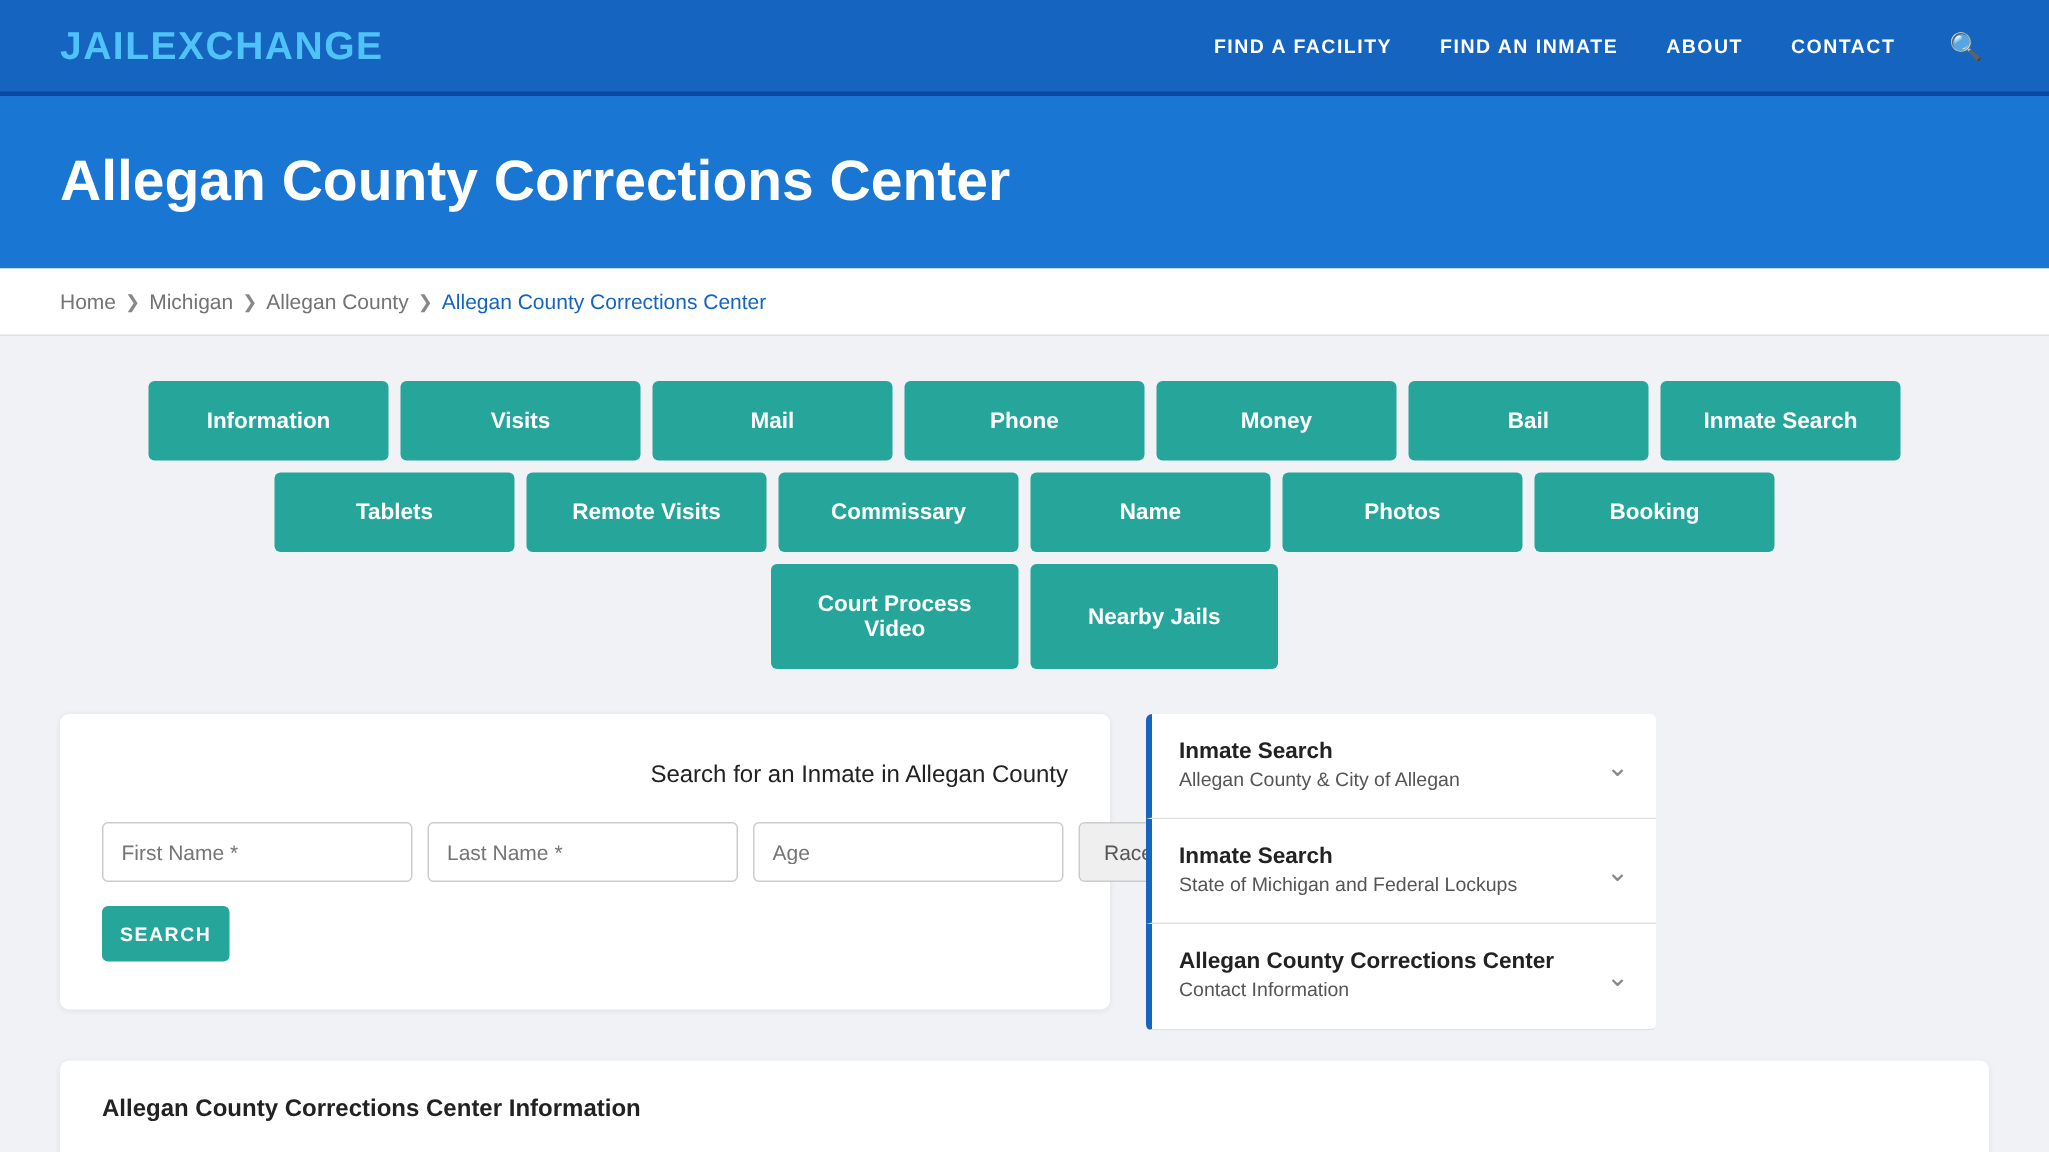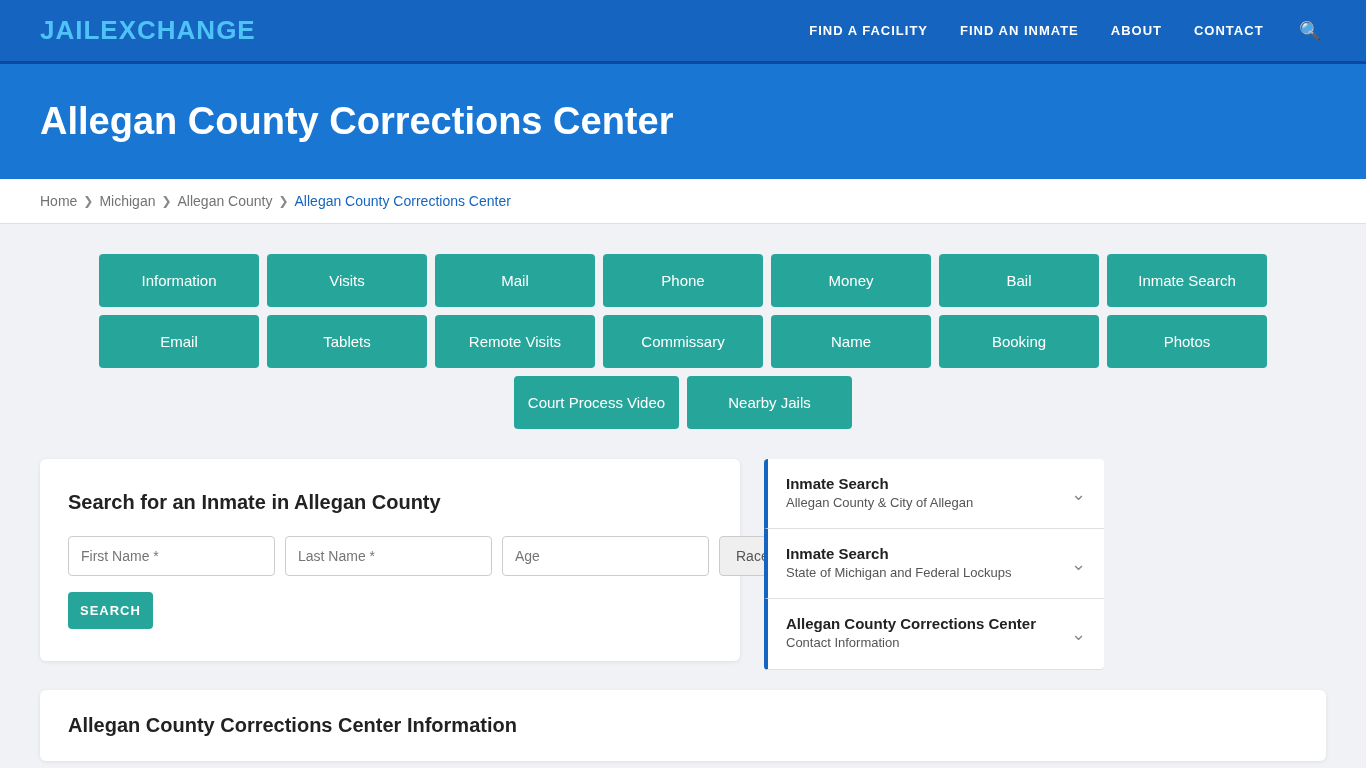--- a/index.html
+++ b/index.html
@@ -88,21 +88,21 @@
       margin-bottom: 30px;
     }
     .tiles-row {
       display: flex;
       gap: 8px;
       justify-content: center;
     }
     .tile {
       background: #26a69a;
       color: white;
-      font-weight: 400;
+      font-weight: 700;
       font-size: 15px;
       text-align: center;
       padding: 18px 10px;
       border-radius: 4px;
       cursor: pointer;
       flex: 1;
       max-width: 160px;
       min-width: 130px;
       text-decoration: none;
       display: flex;
@@ -122,23 +122,23 @@
     
     .search-box {
       background: white;
       border-radius: 6px;
       padding: 32px 28px;
       flex: 1;
       max-width: 700px;
       box-shadow: 0 1px 4px rgba(0,0,0,0.08);
     }
     .search-box h2 {
-      text-align: left;
-      font-size: 20px;
-      font-weight: 700;
+      text-align: right;
+      font-size: 16px;
+      font-weight: 400;
       margin-bottom: 22px;
       color: #222;
     }
     .search-fields {
       display: flex;
       gap: 10px;
       margin-bottom: 16px;
     }
     .search-fields input, .search-fields select {
       border: 1px solid #ccc;
@@ -200,21 +200,21 @@
 
     
     .bottom-section {
       background: white;
       border-radius: 6px;
       padding: 24px 28px;
       margin-top: 20px;
       box-shadow: 0 1px 4px rgba(0,0,0,0.08);
     }
     .bottom-section h2 {
-      font-size: 20px;
+      font-size: 16px;
       font-weight: 700;
       color: #222;
     }
   </style>
 </head>
 <body>
 
 <header class="header">
   <a class="logo" href="#">
     <span>JAIL</span><span style="color:#4fc3f7">EXCHANGE</span>
@@ -248,27 +248,26 @@
     <div class="tiles-row">
       <a class="tile" href="#">Information</a>
       <a class="tile" href="#">Visits</a>
       <a class="tile" href="#">Mail</a>
       <a class="tile" href="#">Phone</a>
       <a class="tile" href="#">Money</a>
       <a class="tile" href="#">Bail</a>
       <a class="tile" href="#">Inmate Search</a>
     </div>
     <div class="tiles-row">
-      <a class="tile" href="#">Email</a>
       <a class="tile" href="#">Tablets</a>
       <a class="tile" href="#">Remote Visits</a>
       <a class="tile" href="#">Commissary</a>
       <a class="tile" href="#">Name</a>
+      <a class="tile" href="#">Photos</a>
       <a class="tile" href="#">Booking</a>
-      <a class="tile" href="#">Photos</a>
     </div>
     <div class="tiles-row">
       <a class="tile half" href="#">Court Process Video</a>
       <a class="tile half" href="#">Nearby Jails</a>
     </div>
   </div>
 
   <div class="content-row">
 
     <div class="search-box">

